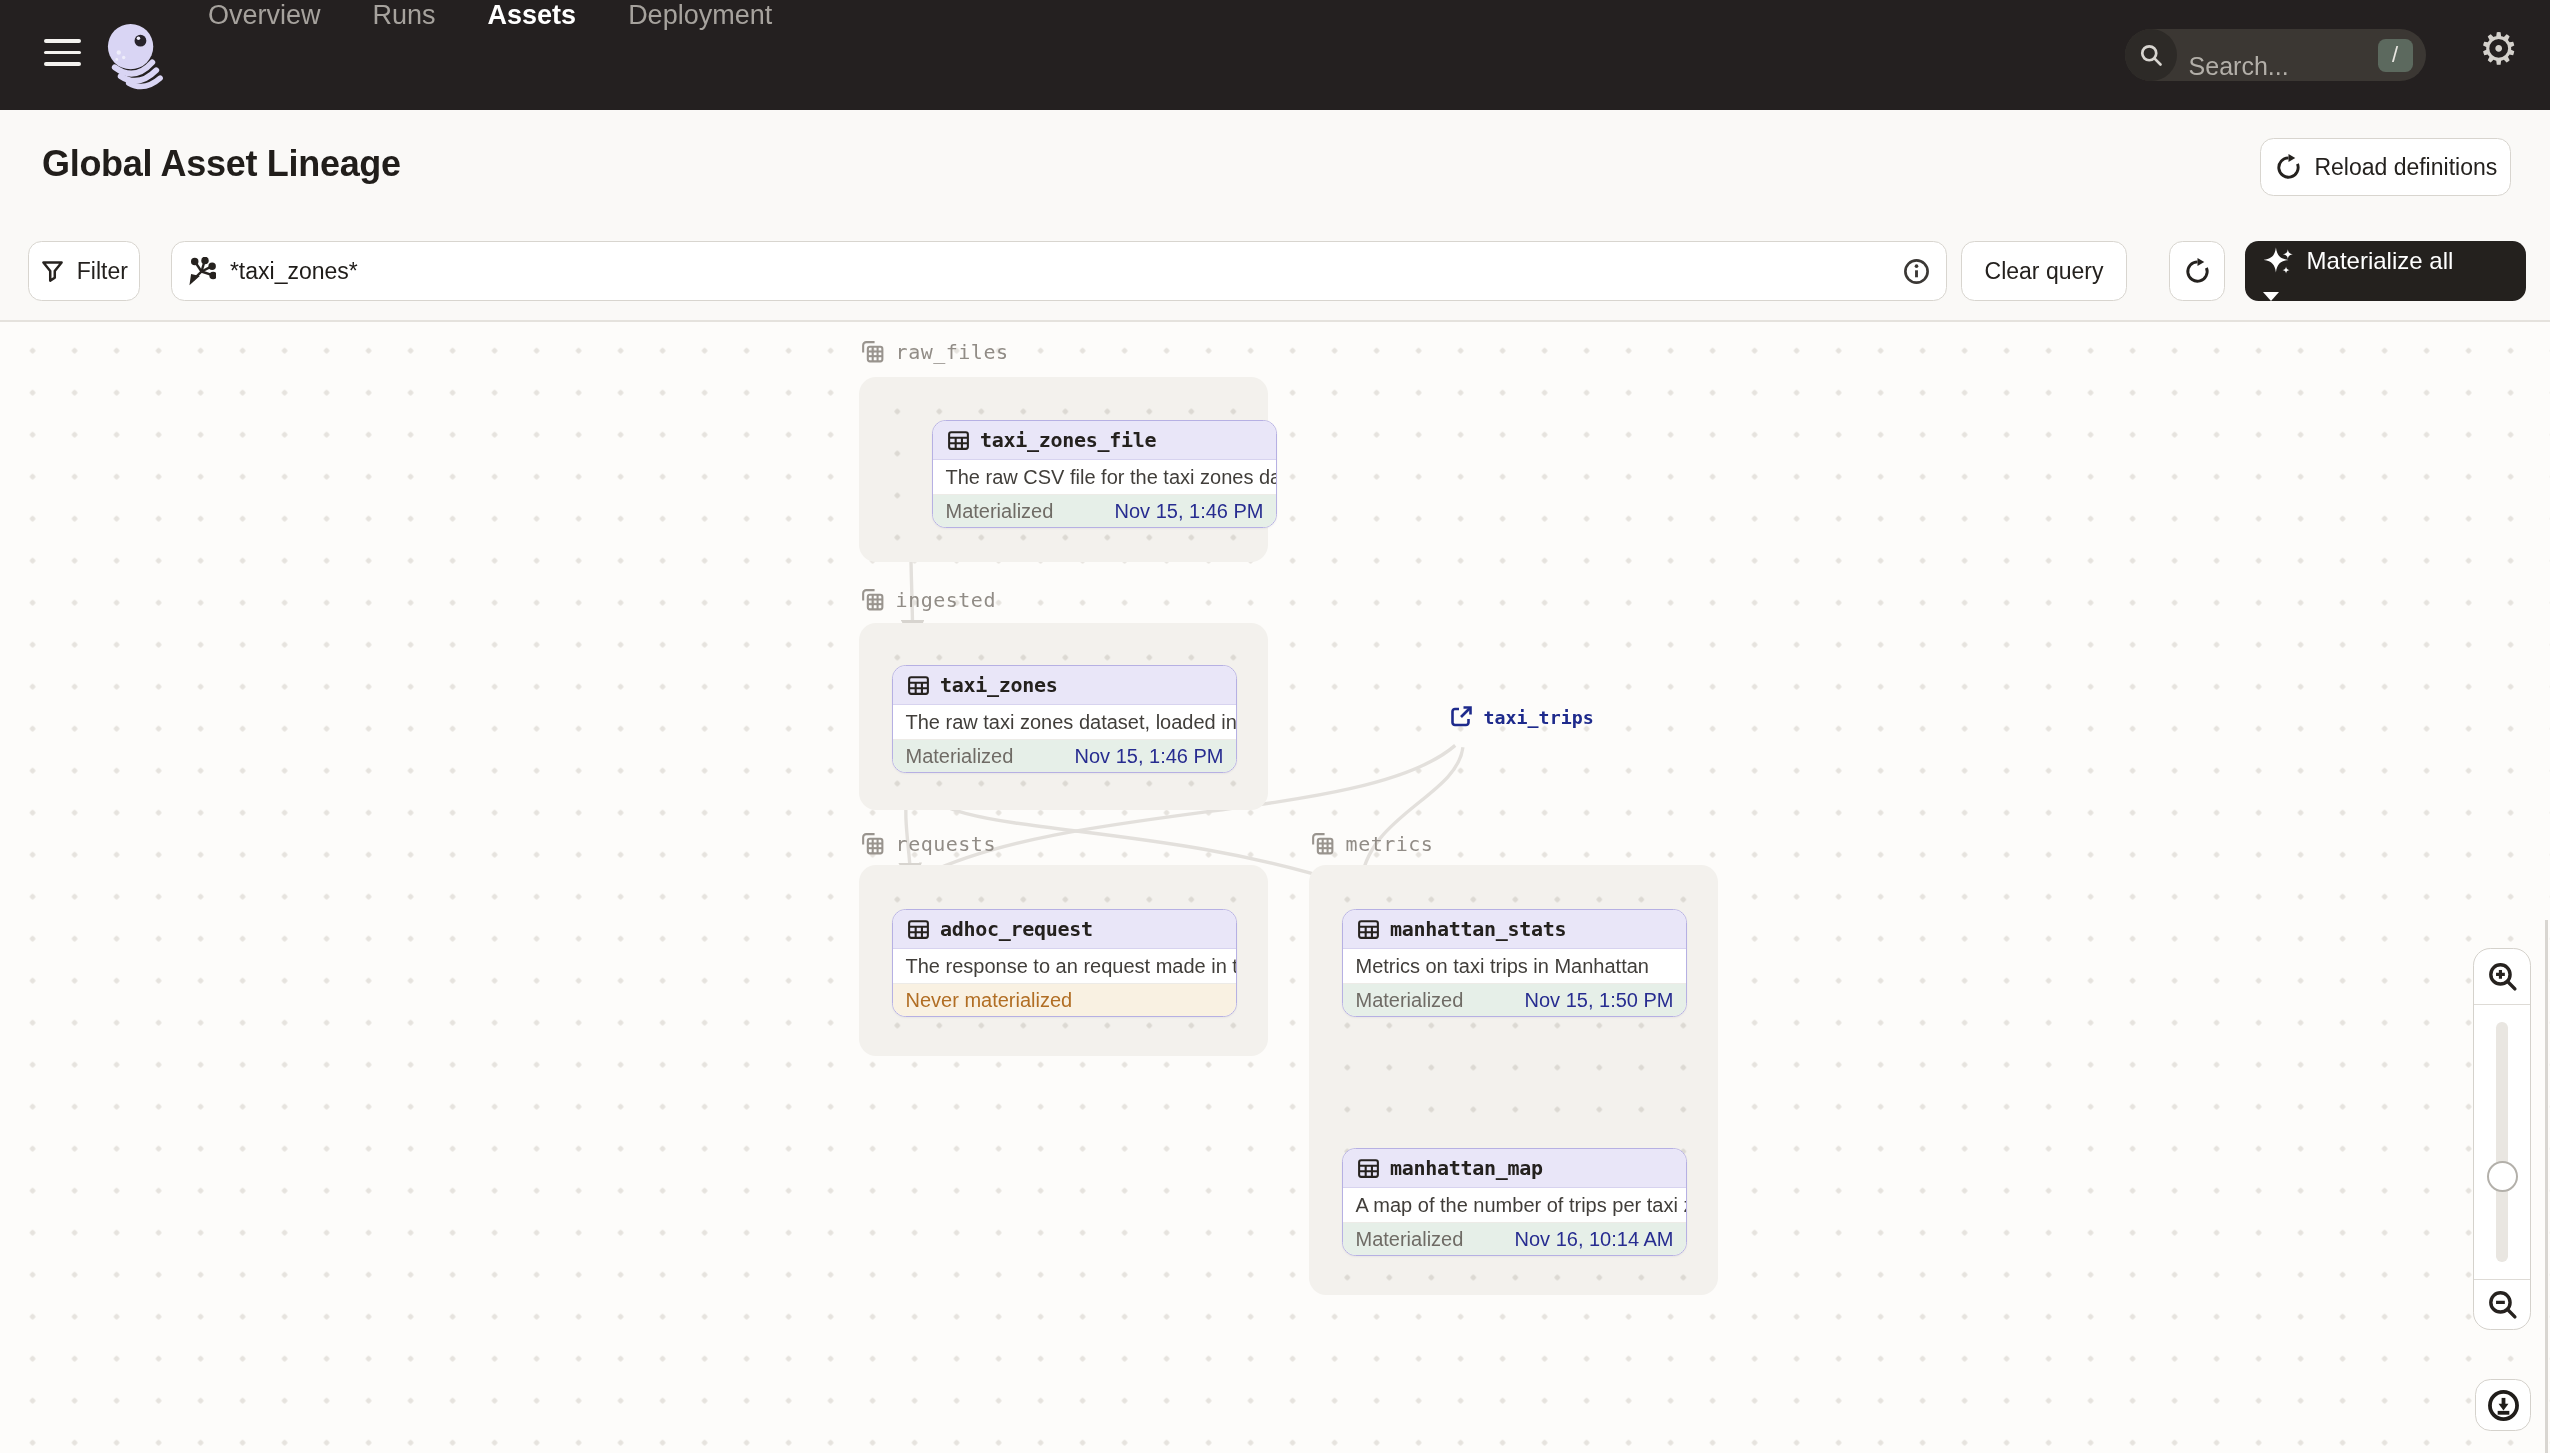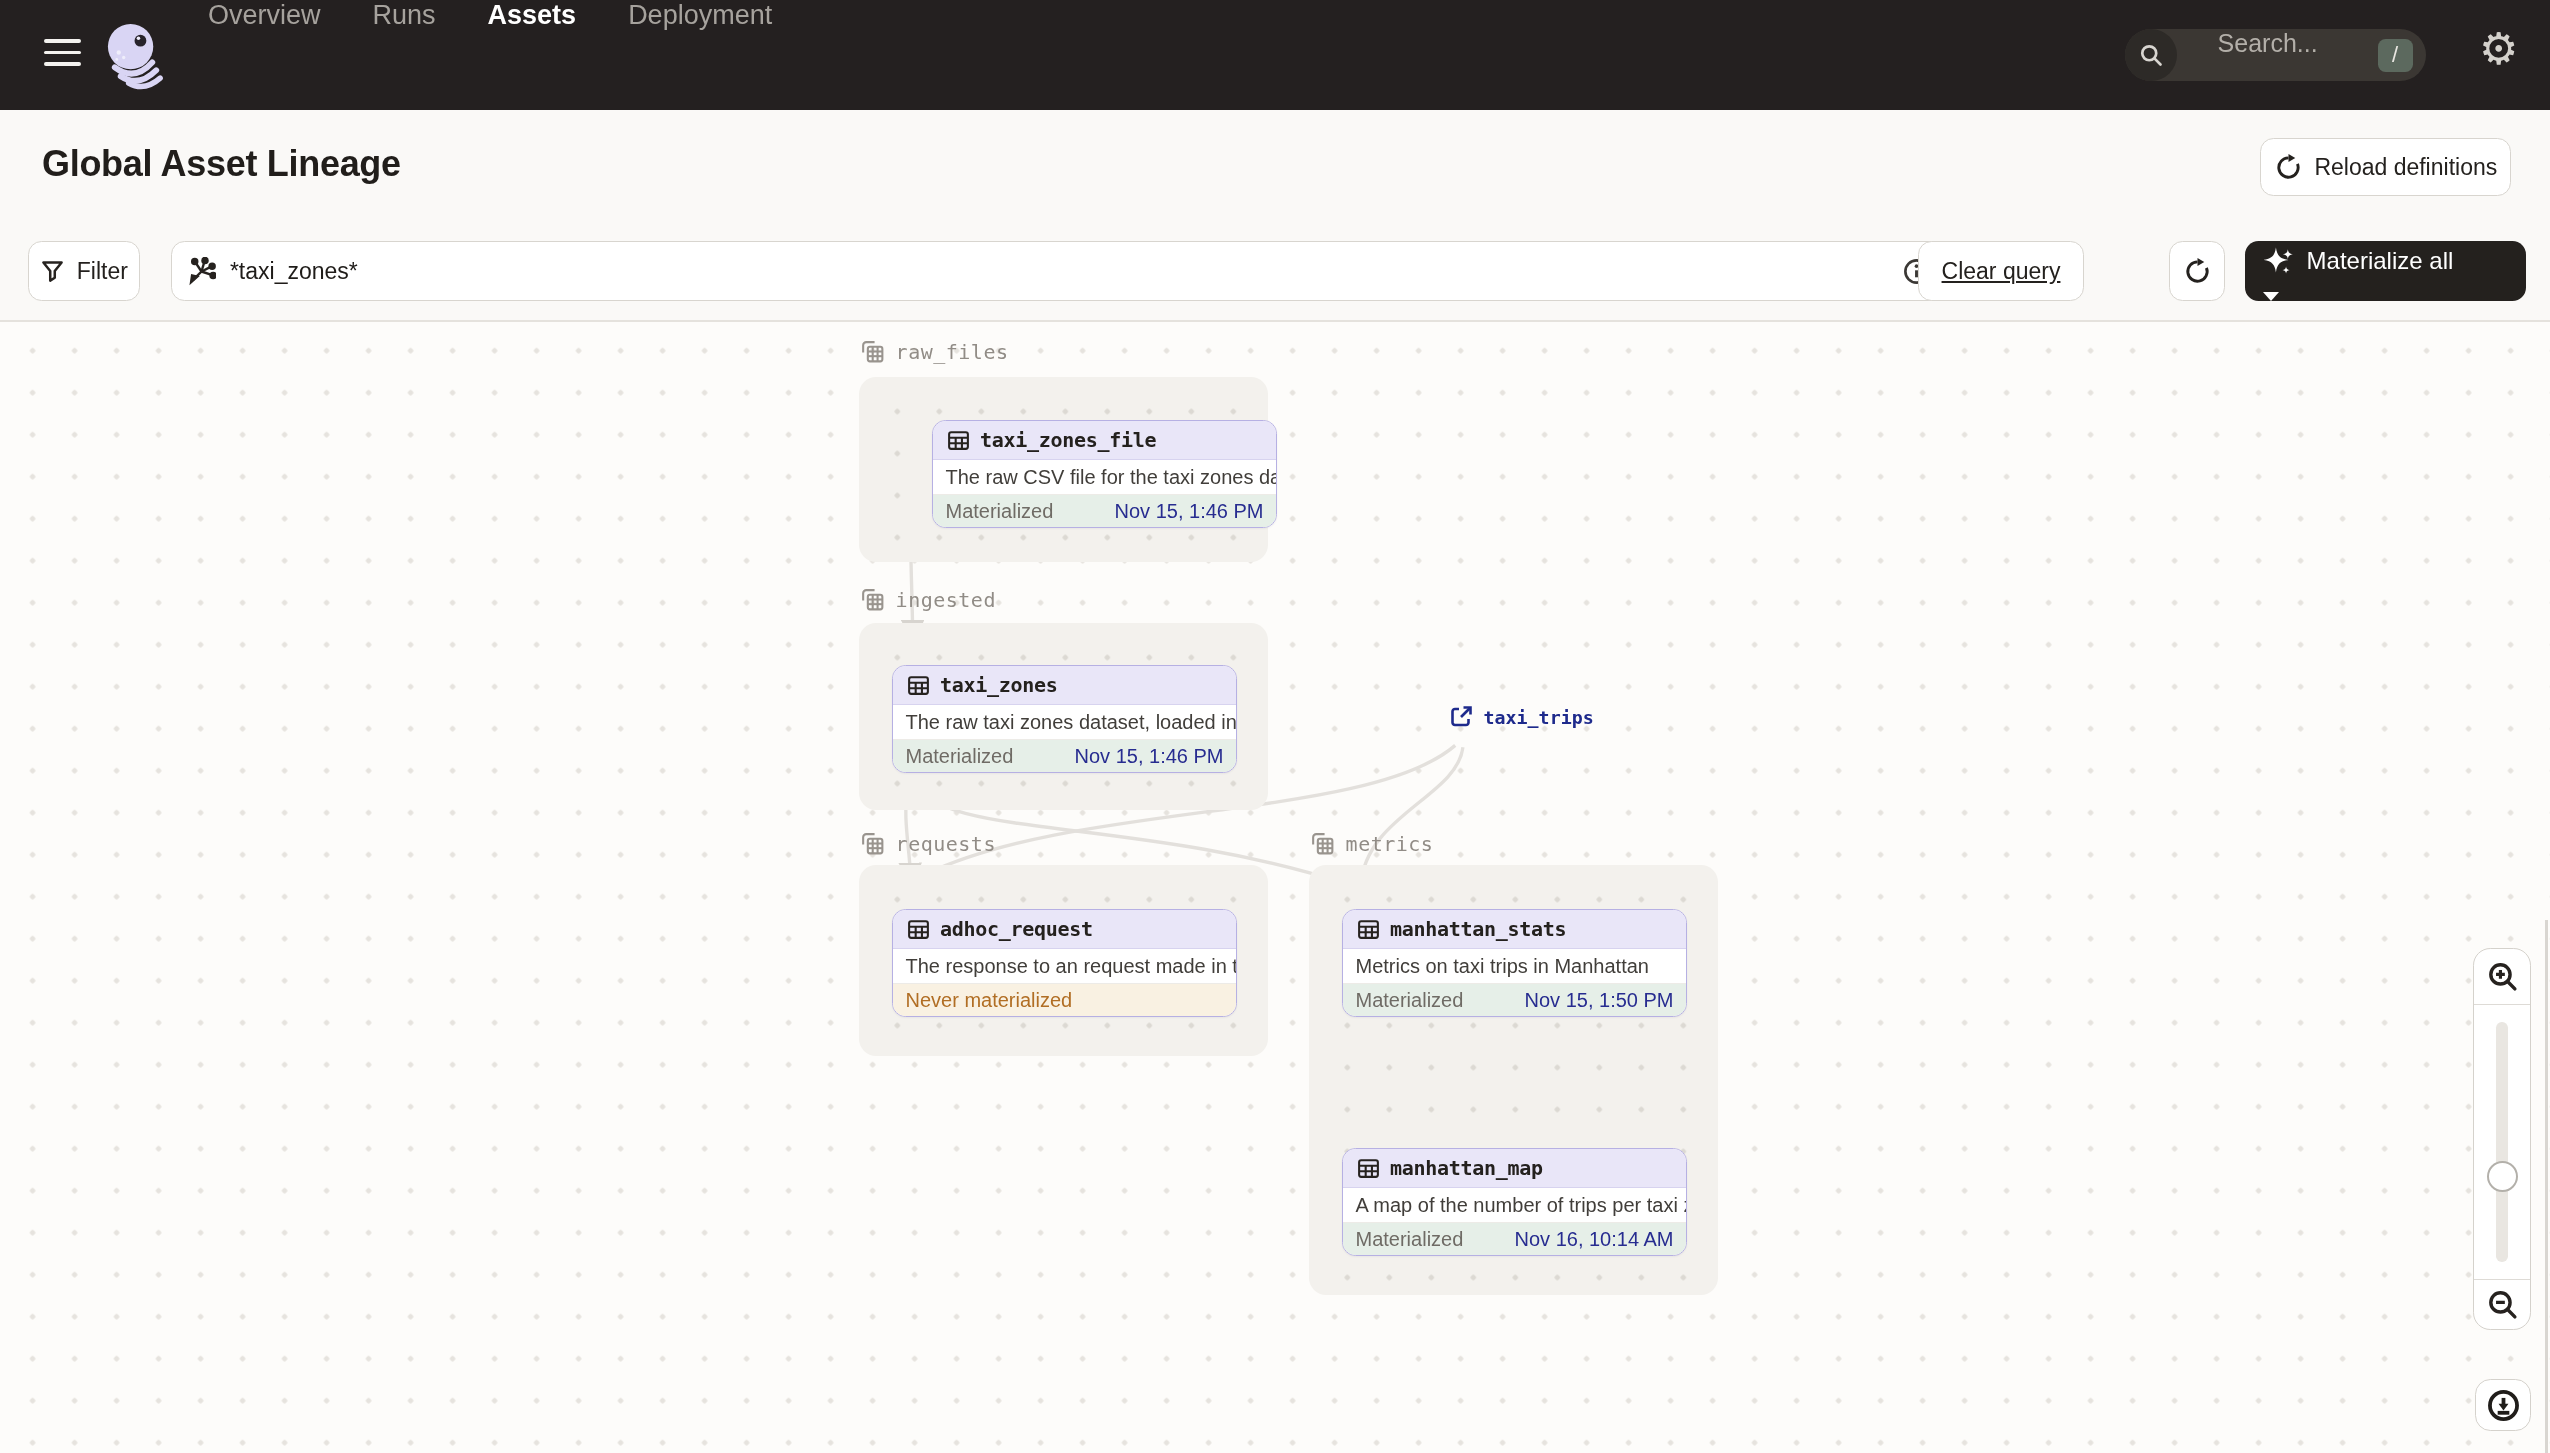--- a/index.html
+++ b/index.html
@@ -9,21 +9,21 @@
   
   .header { position:absolute; left:0; top:0; width:2550px; height:110px; background:#242020;
     display:flex; align-items:center; }
   .hamburger { position:absolute; left:44px; top:39px; width:39px; height:33px; cursor:pointer; }
   .hamburger div { width:37px; height:3.9px; background:#f4f2ef; border-radius:1.9px; margin-bottom:7.7px; }
   .logo { position:absolute; left:102px; top:19px; width:69px; height:71px; }
   .nav { position:absolute; left:208px; top:0; height:110px; display:flex; align-items:flex-start; gap:52px; }
   .nav span { font-size:27px; color:#a6a29d; cursor:pointer; }
   .nav span.active { color:#ffffff; font-weight:700; }
   .search-pill { position:absolute; left:2125px; top:29px; width:301px; height:52px; border-radius:26px;
-    background:#3b3733; display:flex; align-items:flex-start;gap:29px; }
+    background:#3b3733; display:flex; align-items:flex-end; }
   .search-icon-circle { width:52px; height:52px; border-radius:26px; background:#2d2a27;
     display:flex; align-items:center; justify-content:center; flex:0 0 auto; }
   .search-input { background:transparent; border:none; outline:none; color:#c9c5c0; font-size:25px;
     width:164px; margin-left:11.6px; font-family:"Liberation Sans",sans-serif; }
   .search-input::placeholder { color:#b3afa9; }
   .slash-badge { position:absolute; right:13.5px; top:9.6px; width:35px; height:33px; border-radius:7.7px;
     background:#5c695e; color:#e9e7e2; font-size:22px; display:flex; align-items:center; justify-content:center; }
   .gear { position:absolute; left:2479px; top:23px; font-size:44px; color:#d4d1cc; cursor:pointer;
     font-family:"DejaVu Sans",sans-serif; }
 
@@ -34,21 +34,21 @@
     display:flex; align-items:center; justify-content:center; gap:11.6px; cursor:pointer;
     font-family:"Liberation Sans",sans-serif; }
   .reload-btn { position:absolute; left:2260px; top:138px; width:251px; height:58px; }
 
   
   .filter-btn { position:absolute; left:28px; top:241px; width:112px; height:60px; }
   .query-box { position:absolute; left:171px; top:241px; width:1776px; height:60px; background:#fff;
     border:1.9px solid #d8d5cf; border-radius:13.5px; display:flex; align-items:center; padding:0 15.4px; }
   .query-input { flex:1; border:none; outline:none; font-size:23px; color:#1f1c19; margin-left:13.5px;
     font-family:"Liberation Sans",sans-serif; background:transparent; }
-  .clear-btn { position:absolute; left:1918px; top:241px; width:166px; height:60px;text-decoration:underline; }
+  .clear-btn { position:absolute; left:1961px; top:241px; width:166px; height:60px; }
   .refresh-btn { position:absolute; left:2169px; top:241px; width:56px; height:60px; }
   .mat-btn { position:absolute; left:2245px; top:241px; width:281px; height:60px; background:#24211e;
     border-radius:13.5px; display:flex; align-items:stretch; color:#fff; cursor:pointer;flex-direction:column; }
   .mat-main { flex:1; display:flex; align-items:center; gap:11.6px; padding-left:19px; font-size:24px; }
   .mat-divider { width:1px; background:rgba(255,255,255,0.28); margin:5.8px 0; }
   .mat-caret { width:52px; display:flex; align-items:center; justify-content:center; }
   .caret-down { width:0; height:0; border-left:8.7px solid transparent; border-right:8.7px solid transparent;
     border-top:9.6px solid #ffffff; }
   .toolbar-divider { position:absolute; left:0; top:320px; width:2550px; height:1.9px; background:#e5e2dd; }
 

